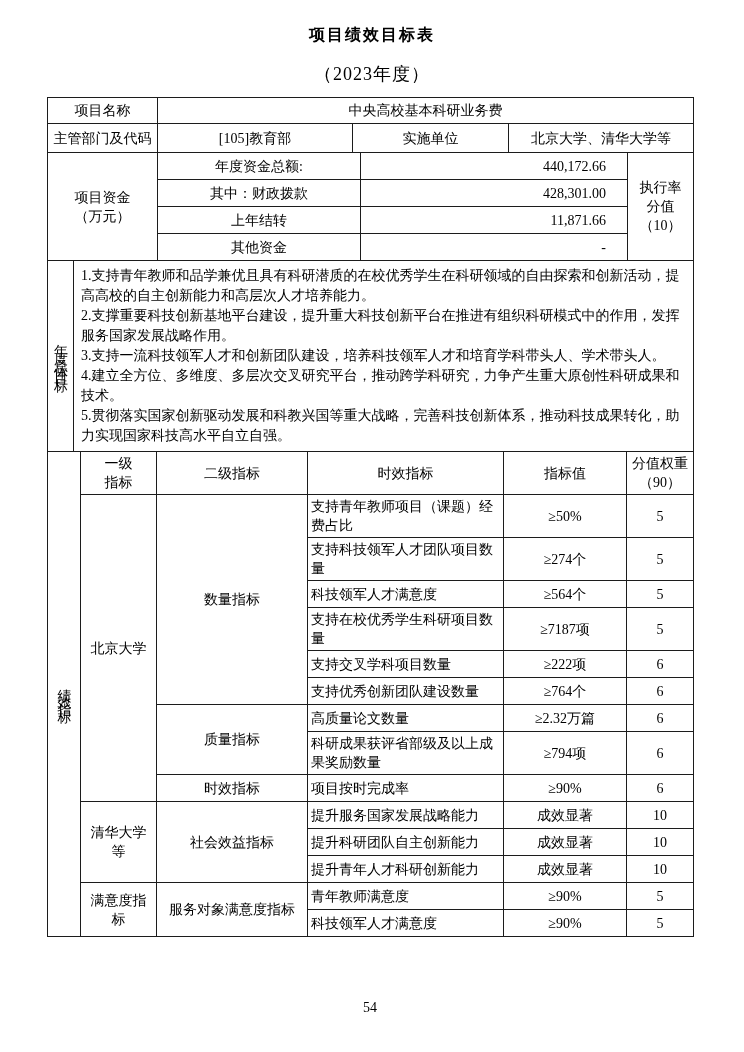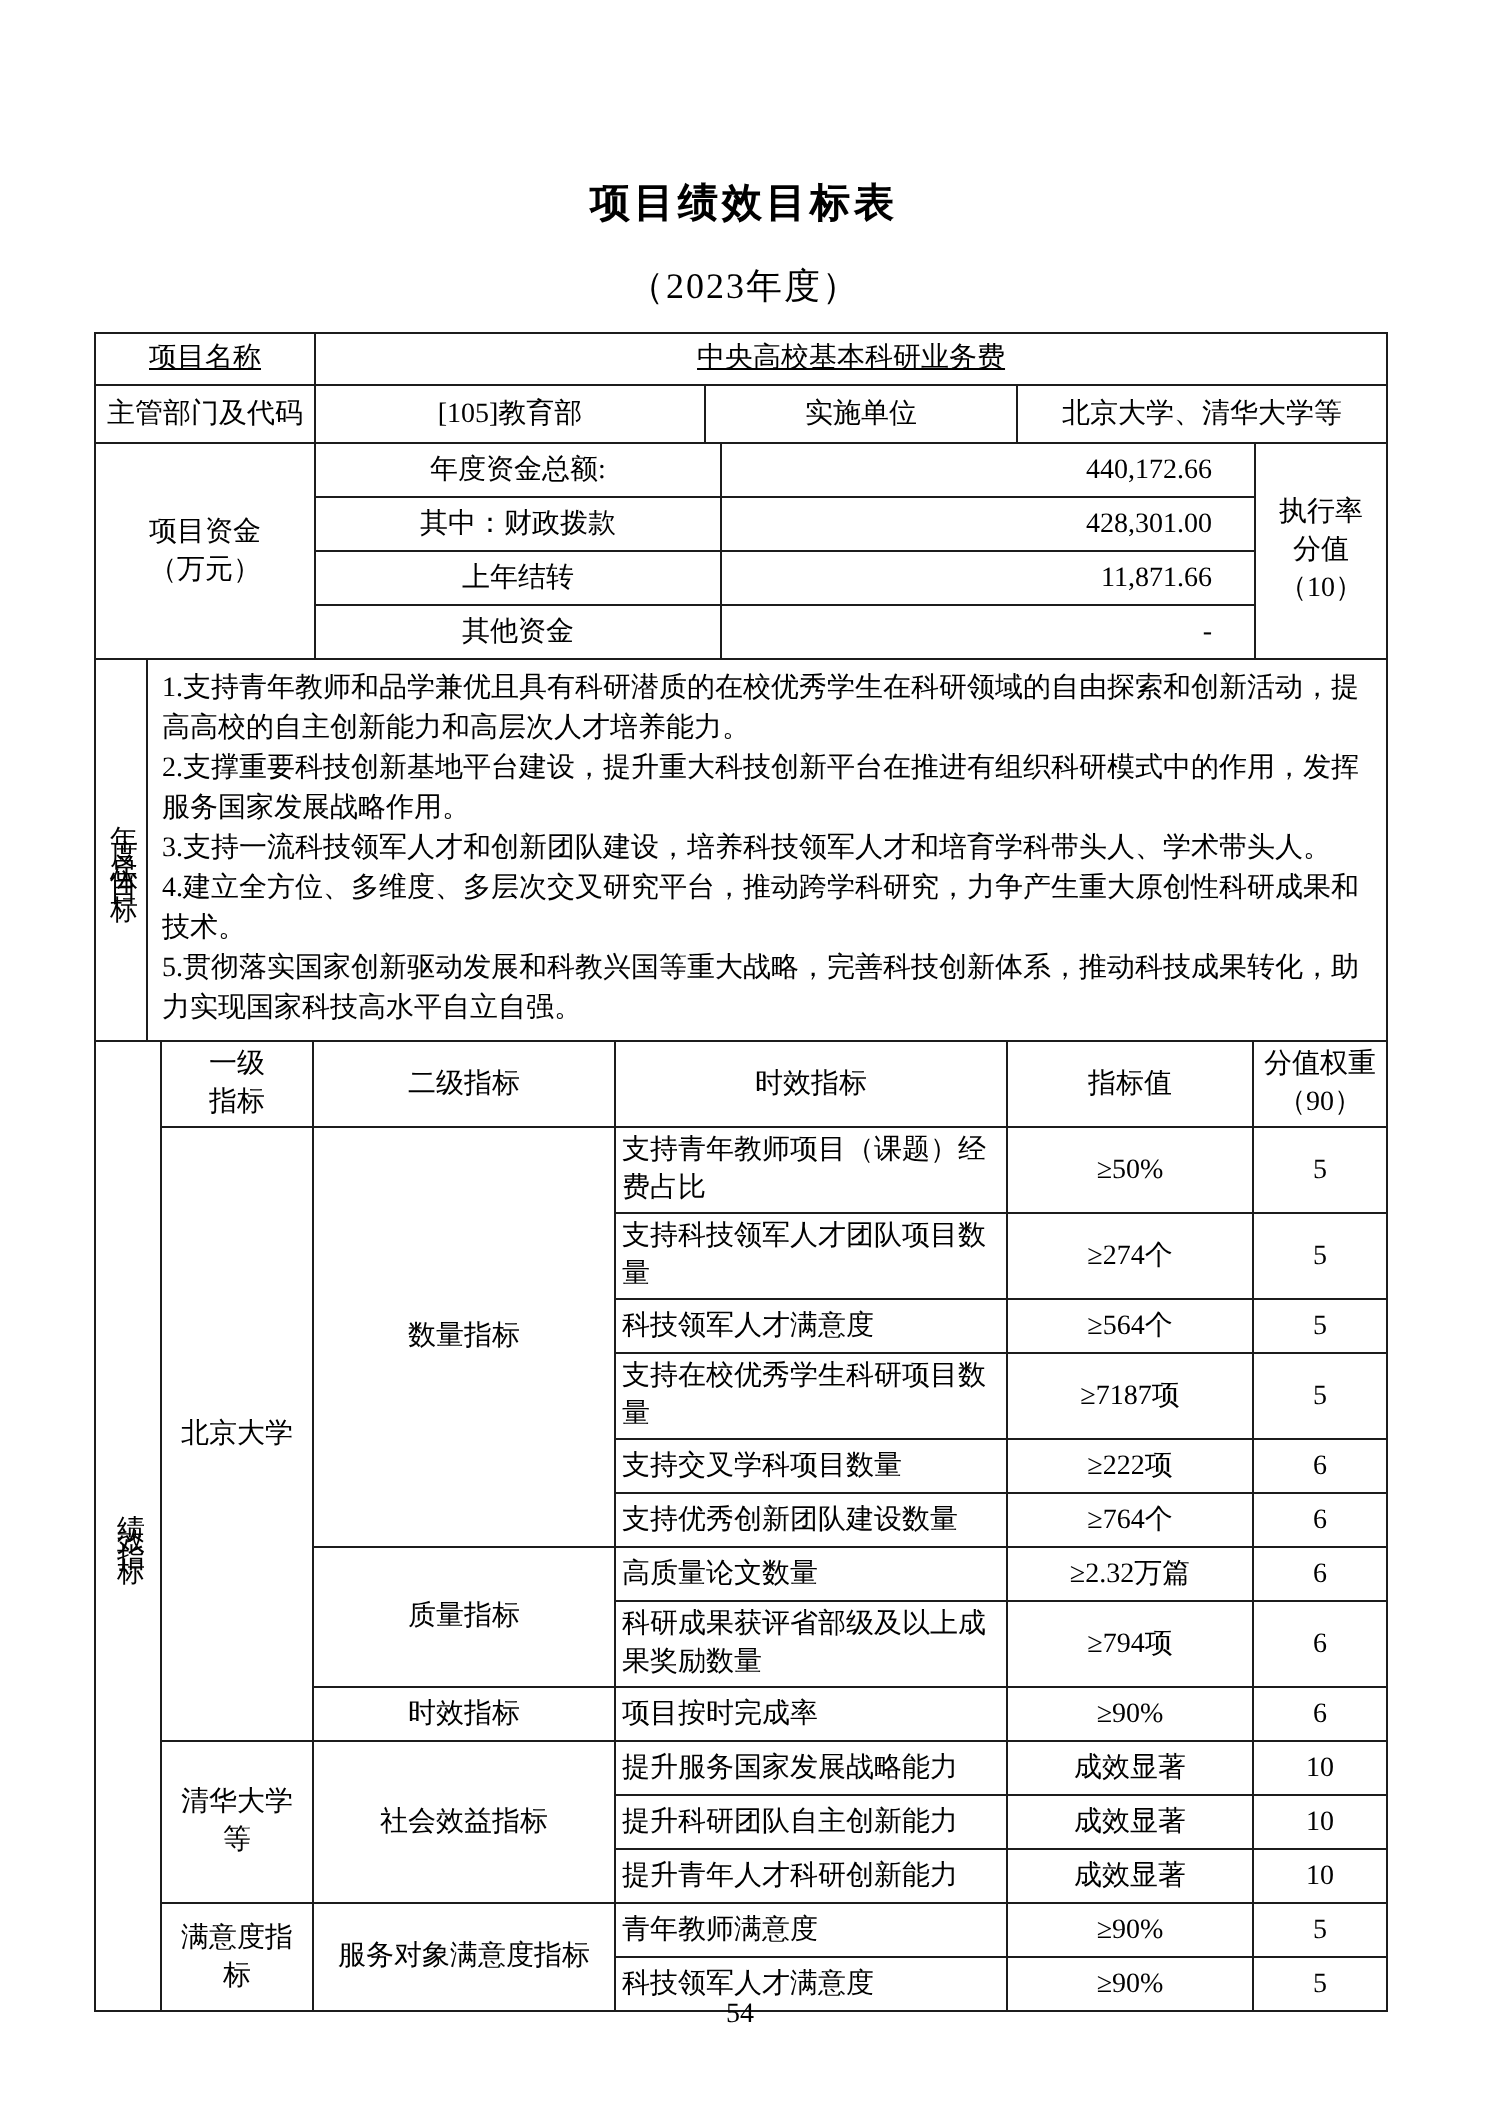--- a/index.html
+++ b/index.html
@@ -4,24 +4,24 @@
 <style>
   * { box-sizing: border-box; }
   html, body { margin: 0; padding: 0; }
   body {
     width: 744px; height: 1052px;
     background: #ffffff; color: #000;
     font-family: "Liberation Serif", serif;
   }
   .page { position: relative; width: 744px; height: 1052px; overflow: hidden; }
   .doc-title {
-    margin: 0; padding-top: 88px;
+    margin: 0; padding-top: 25px;
     text-align: center;
     font-family: "Liberation Sans", sans-serif;
-    font-weight: bold; font-size: 20px; letter-spacing: 2px;
+    font-weight: bold; font-size: 16px; letter-spacing: 2px;
   }
   .doc-subtitle {
     margin-top: 16px; text-align: center;
     font-size: 18px; letter-spacing: 1px;
   }
   .sheet { margin: 11px 0 0 47px; width: 646px; }
   table {
     border-collapse: collapse; table-layout: fixed;
     width: 646px; empty-cells: show;
   }
@@ -37,21 +37,21 @@
   .left { text-align: left; }
   .num { text-align: right; padding-right: 21px; font-family: "Liberation Serif", serif; }
   .goals {
     text-align: left; line-height: 20px;
     padding: 5px 7px; vertical-align: middle;
   }
   .vert {
     writing-mode: vertical-lr; text-orientation: upright;
     letter-spacing: 7px; display: inline-block; line-height: 1;
   }
-  tr.h26 > td { height: 26px; text-decoration: underline; }
+  tr.h26 > td { height: 26px; }
   tr.h29 > td { height: 29px; }
   tr.h27 > td { height: 27px; }
   tr.h38 > td { height: 38px; }
   tr.h170 > td { height: 170px; }
   .pageno {
     position: absolute; left: 0; right: 4px; top: 1000px;
     text-align: center; font-size: 14px;
   }
 </style>
 </head>

